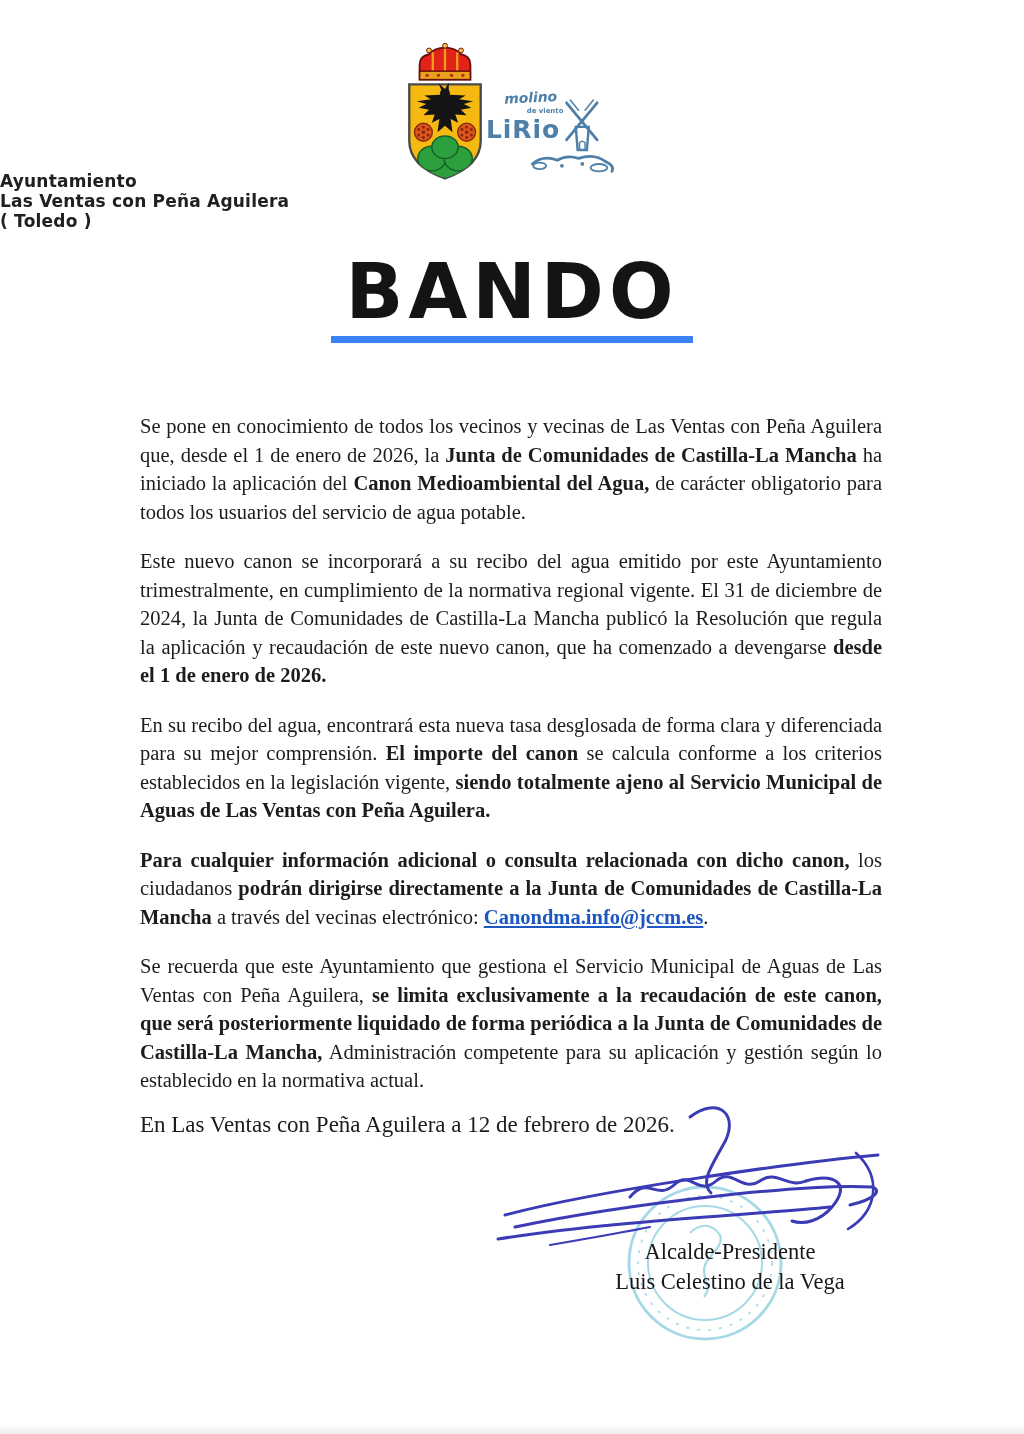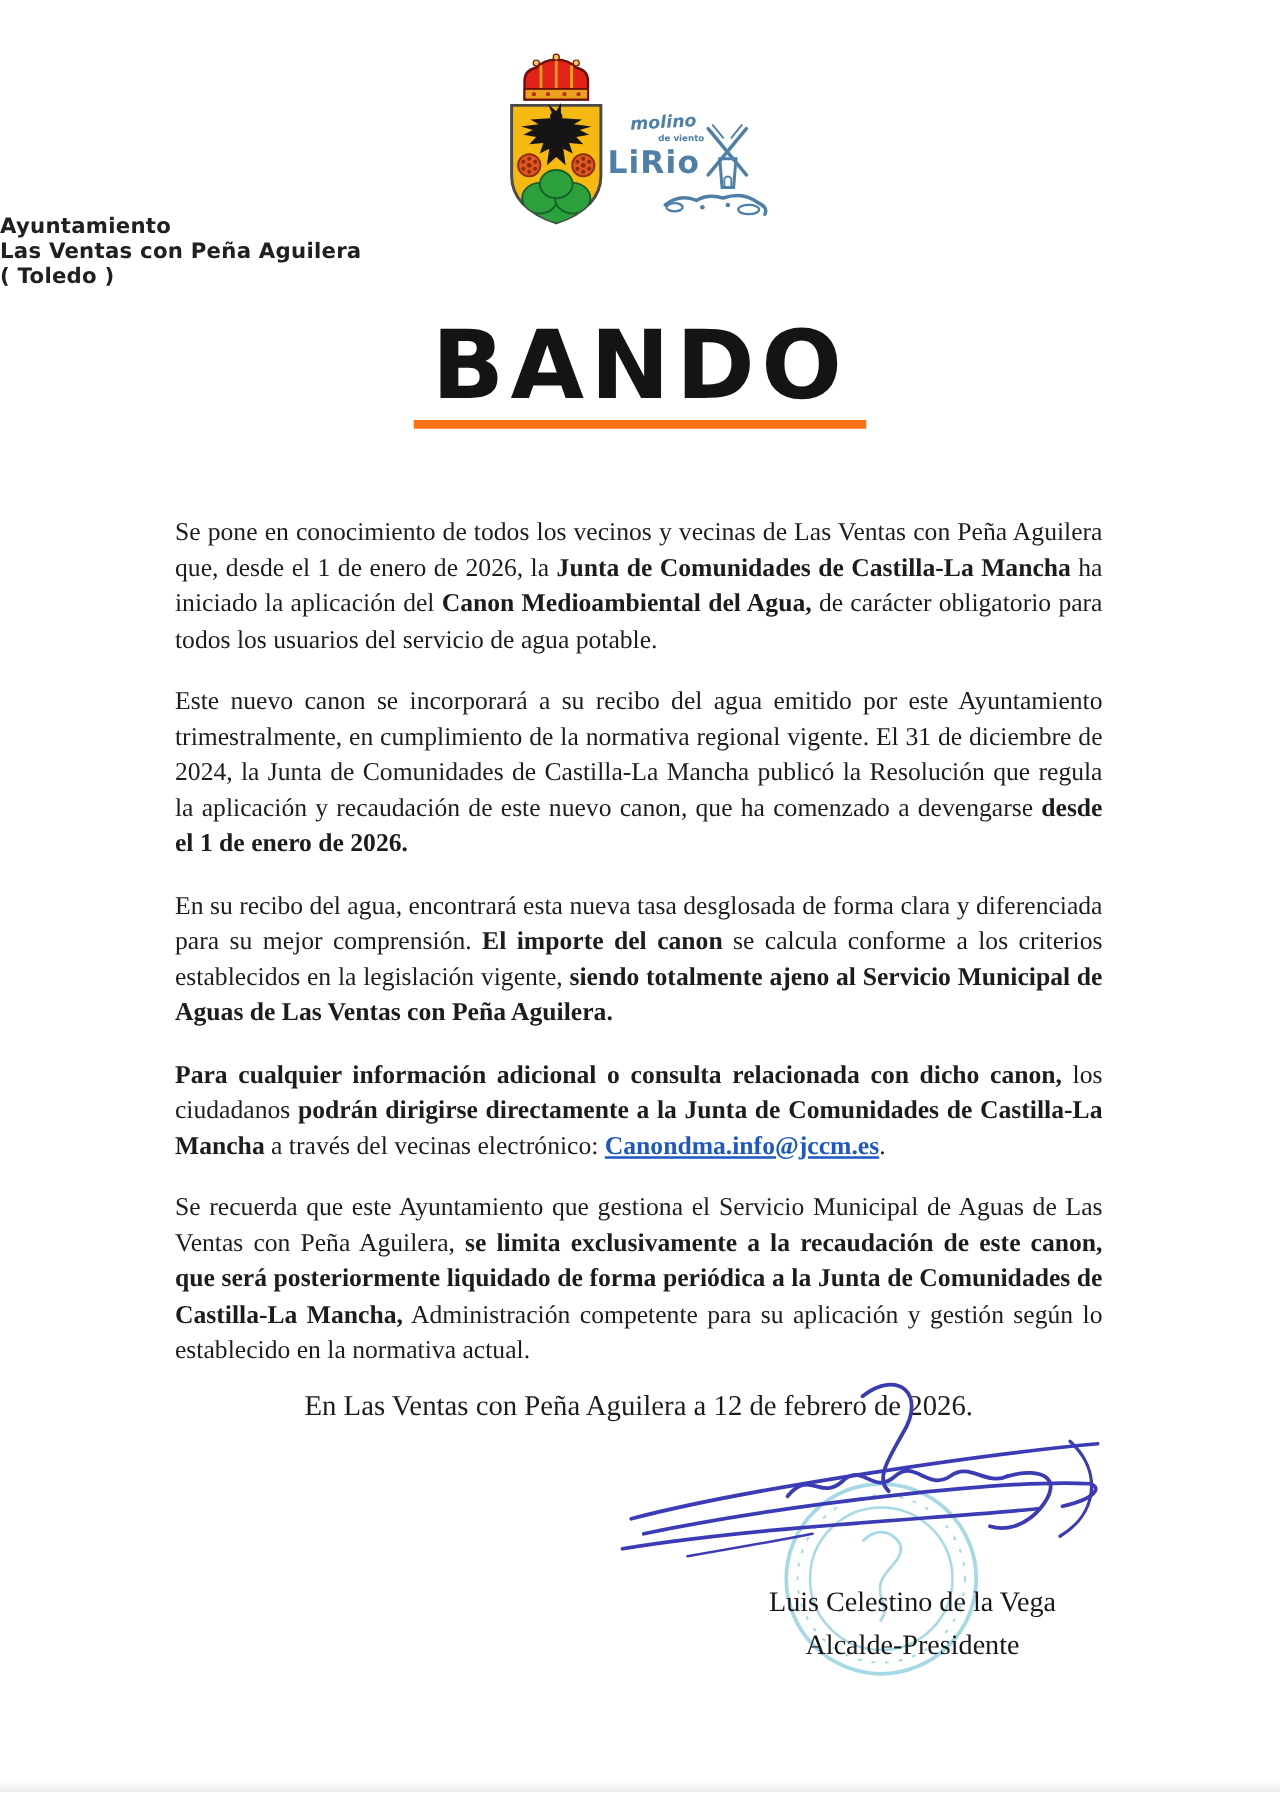--- a/index.html
+++ b/index.html
@@ -40,48 +40,48 @@
   
   .title-block{
     position:absolute;left:0;top:252px;width:1024px;text-align:center;
   }
   .title-block span{
     display:inline-block;
     font-family:"DejaVu Sans","Liberation Sans",sans-serif;
     font-weight:bold;
     font-size:76px;line-height:80px;letter-spacing:5px;
     color:#141414;
-    border-bottom:7px solid #f97316;
+    border-bottom:7px solid #3b82f6;
     padding:0 14px 4px 14px;
   }
   
   .doc-body{
     position:absolute;left:140px;top:412px;width:742px;
     font-size:20.5px;line-height:28.5px;
     text-align:justify;
   }
   .doc-body p{margin-bottom:21px;}
   .doc-body .b{font-weight:bold;}
   .email-link{
     color:var(--link_blue);
     text-decoration:underline;
     cursor:pointer;
     font-weight:bold;
   }
   .date-line{
     position:absolute;left:140px;top:1110px;width:742px;
-    font-size:23px;line-height:30px;text-align:center;
+    font-size:23px;line-height:30px;
   }
   
   .sig-art{position:absolute;left:490px;top:1095px;}
   .sig-text{
     position:absolute;left:530px;width:400px;text-align:center;
     font-size:22.5px;line-height:28px;color:#181818;
   }
-  .sig-title{top:1302px;}
+  .sig-title{top:1238px;}
   .sig-name{top:1268px;}
   
   .page-edge{
     position:absolute;left:0;bottom:0;width:1024px;height:10px;
     background:linear-gradient(to bottom,#ffffff,#ededed);
   }
 </style>
 </head>
 <body>
 

